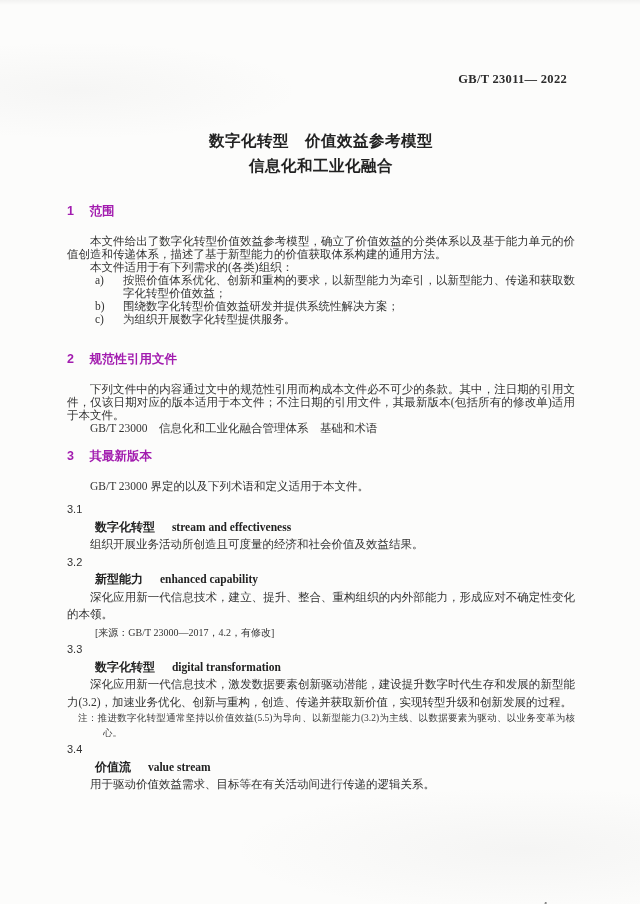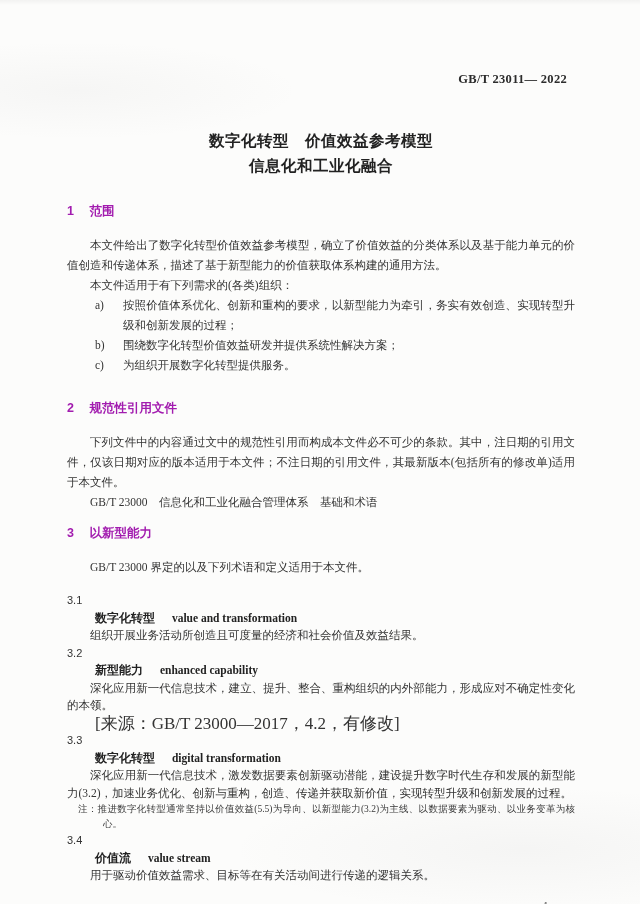--- a/index.html
+++ b/index.html
@@ -46,49 +46,49 @@
     font-size: 12.5px;
     line-height: 15px;
     color: #a21caf;
   }
   .sec-h .sec-num { margin-right: 12px; }
   .sec-h.h2 { }
   .sec-h.h3 { margin-top: 14px; }
   .body-block {
     margin-top: 16px;
     font-size: 11.5px;
-    line-height: 20px;
+    line-height: 13px;
     text-align: justify;
   }
   .body-block p { margin: 0; text-indent: 2em; }
   .list { margin: 0; padding: 0; list-style: none; }
   .list li { position: relative; padding-left: 56px; margin: 0; text-align: justify; }
   .list .marker { position: absolute; left: 28px; top: 0; }
   .terms-block {
-    margin-top: 15px;
+    margin-top: 8px;
     font-size: 11.5px;
     line-height: 17.5px;
     text-align: justify;
   }
   .term-num {
     font-family: "Liberation Sans", "DejaVu Sans", sans-serif;
     font-size: 11px;
     color: #333;
   }
   .term-name { margin-left: 28px; }
   .term-zh {
     font-family: "Liberation Sans", "DejaVu Sans", sans-serif;
     font-weight: bold;
     font-size: 12px;
     color: #222;
     margin-right: 14px;
   }
   .term-en { font-weight: bold; font-size: 11.5px; color: #222; }
   .term-def { margin: 0; text-indent: 2em; }
-  .term-src { margin-left: 28px; font-size: 17px; }
+  .term-src { margin-left: 28px; font-size: 10px; }
   .term-note {
     margin-left: 11px;
     padding-left: 25px;
     text-indent: -25px;
     font-size: 9.5px;
     line-height: 15px;
     color: #3a3a3a;
   }
   .page-num {
     position: absolute;
@@ -113,21 +113,21 @@
     <span class="sec-num">1</span>
     <span>范围</span>
   </h2>
 
   <div class="body-block">
     <p>本文件给出了数字化转型价值效益参考模型，确立了价值效益的分类体系以及基于能力单元的价值创造和传递体系，描述了基于新型能力的价值获取体系构建的通用方法。</p>
     <p>本文件适用于有下列需求的(各类)组织：</p>
     <ul class="list">
       <li>
         <span class="marker">a)</span>
-        <span>按照价值体系优化、创新和重构的要求，以新型能力为牵引，务实有效创造、实现转型升级和创新发展的过程；</span>
+        <span>按照价值体系优化、创新和重构的要求，以新型能力为牵引，以新型能力、传递和获取数字化转型价值效益；</span>
       </li>
       <li>
         <span class="marker">b)</span>
         <span>围绕数字化转型价值效益研发并提供系统性解决方案；</span>
       </li>
       <li>
         <span class="marker">c)</span>
         <span>为组织开展数字化转型提供服务。</span>
       </li>
     </ul>
@@ -138,34 +138,34 @@
     <span>规范性引用文件</span>
   </h2>
 
   <div class="body-block">
     <p>下列文件中的内容通过文中的规范性引用而构成本文件必不可少的条款。其中，注日期的引用文件，仅该日期对应的版本适用于本文件；不注日期的引用文件，其最新版本(包括所有的修改单)适用于本文件。</p>
     <p>GB/T 23000　信息化和工业化融合管理体系　基础和术语</p>
   </div>
 
   <h2 class="sec-h h3">
     <span class="sec-num">3</span>
-    <span>以新型能力</span>
+    <span>其最新版本</span>
   </h2>
 
   <div class="body-block">
     <p>GB/T 23000 界定的以及下列术语和定义适用于本文件。</p>
   </div>
 
   <div class="terms-block">
 
     <div>
       <div class="term-num">3.1</div>
       <div class="term-name">
         <span class="term-zh">数字化转型</span>
-        <span class="term-en">value and transformation</span>
+        <span class="term-en">stream and effectiveness</span>
       </div>
       <p class="term-def">组织开展业务活动所创造且可度量的经济和社会价值及效益结果。</p>
     </div>
 
     <div>
       <div class="term-num">3.2</div>
       <div class="term-name">
         <span class="term-zh">新型能力</span>
         <span class="term-en">enhanced capability</span>
       </div>

